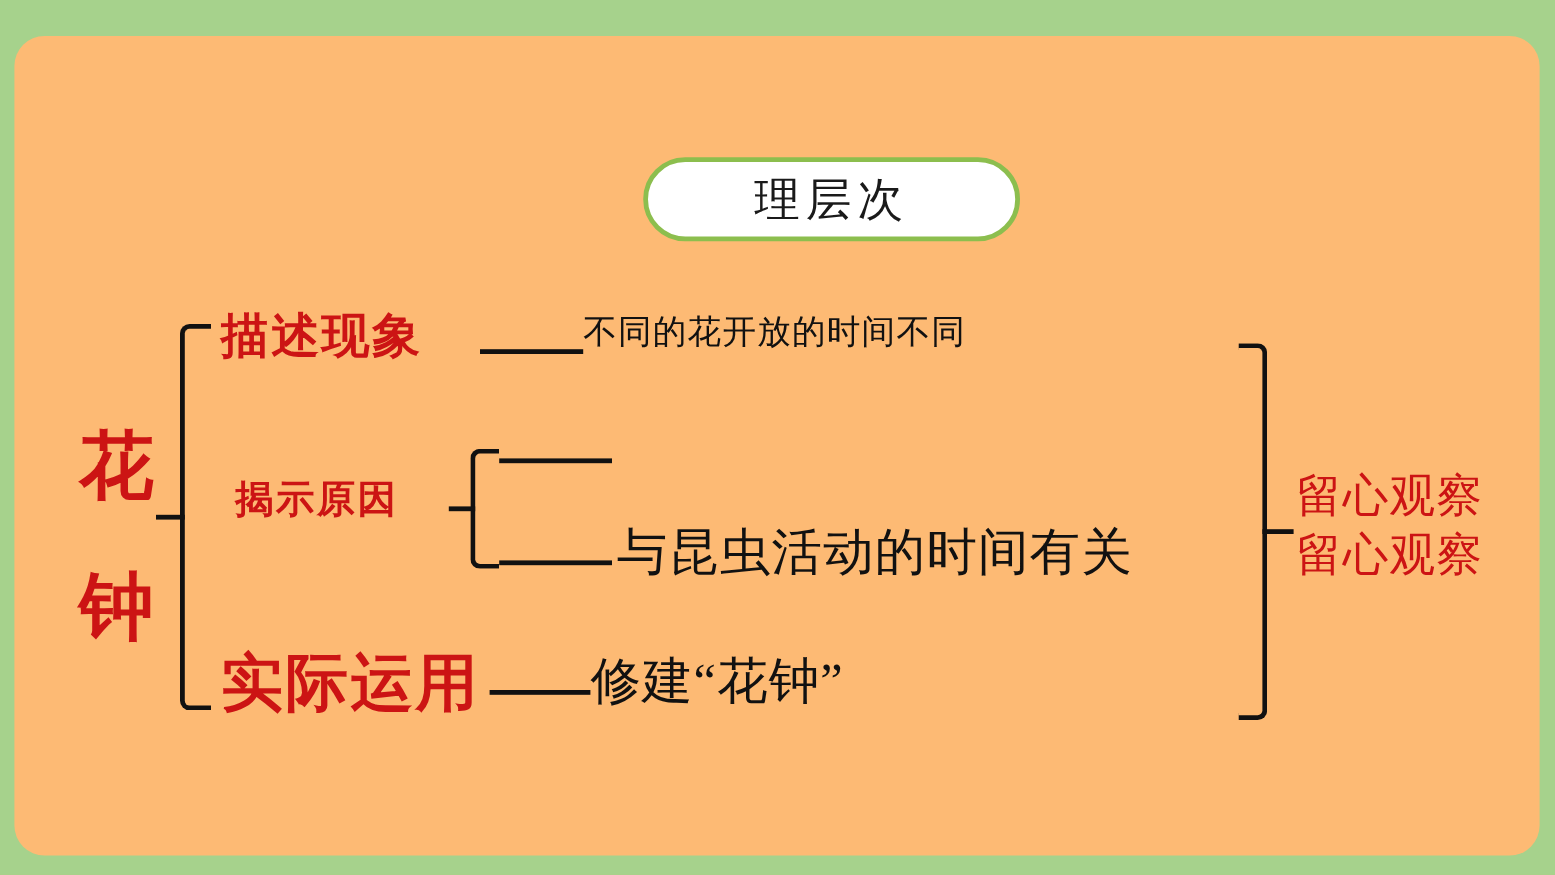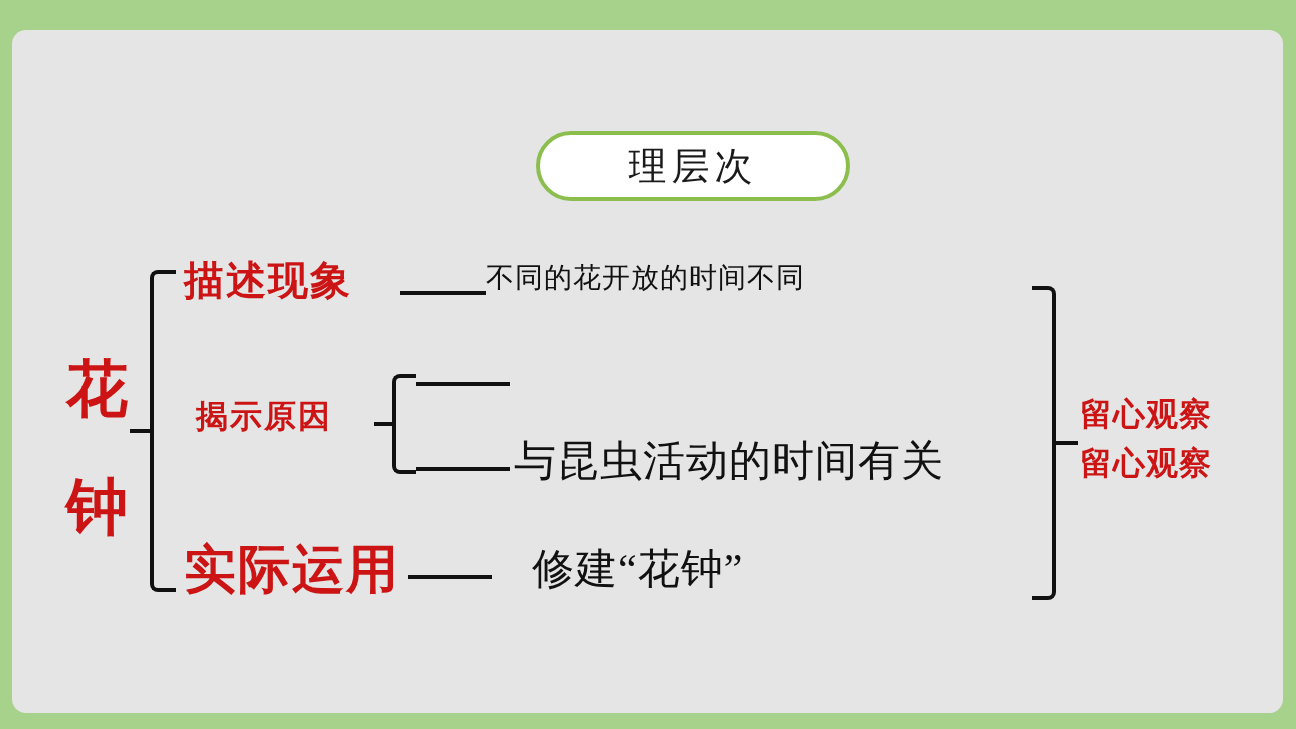--- a/index.html
+++ b/index.html
@@ -20,22 +20,22 @@
     height: 729px;
     background: #a6d28c;
     overflow: hidden;
   }
   #panel {
     position: absolute;
     left: 12px;
     top: 30px;
     width: 1271px;
     height: 683px;
-    background: #e5e5e5;
-    border-radius: 14px;
+    background: #fdba74;
+    border-radius: 25px;
   }
 
   
   #title-pill {
     position: absolute;
     left: 524px;
     top: 101px;
     width: 314px;
     height: 70px;
     box-sizing: border-box;
@@ -92,30 +92,30 @@
 
   
   #lab-phenomenon { left: 172px; top: 234px; font-size: 40px; letter-spacing: 2px; }
   #lab-cause      { left: 184px; top: 373px; font-size: 32px; letter-spacing: 2px; }
   #lab-apply      { left: 172px; top: 518px; font-size: 52px; letter-spacing: 2px; }
 
   
   #txt-1 { left: 474px; top: 234px; font-size: 28px; letter-spacing: 1px; }
   #txt-2 { left: 502px; top: 325px; font-size: 42px; letter-spacing: 1px; }
   #txt-3 { left: 502px; top: 410px; font-size: 42px; letter-spacing: 1px; text-align: right; }
-  #txt-4 { left: 480px; top: 518px; font-size: 42px; letter-spacing: 1px; margin-left: 40px; }
+  #txt-4 { left: 480px; top: 518px; font-size: 42px; letter-spacing: 1px; }
 
   
   #conclusion {
     position: absolute;
     left: 1068px;
     top: 360px;
     color: #cc1414;
-    font-weight: bold;
-    font-size: 32px;
+    font-weight: normal;
+    font-size: 38px;
     line-height: 49px;
     letter-spacing: 1px;
     font-family: "Liberation Serif", "DejaVu Serif", serif;
     white-space: nowrap;
   }
   #conclusion span { display: block; }
 
   
   .dash {
     position: absolute;

